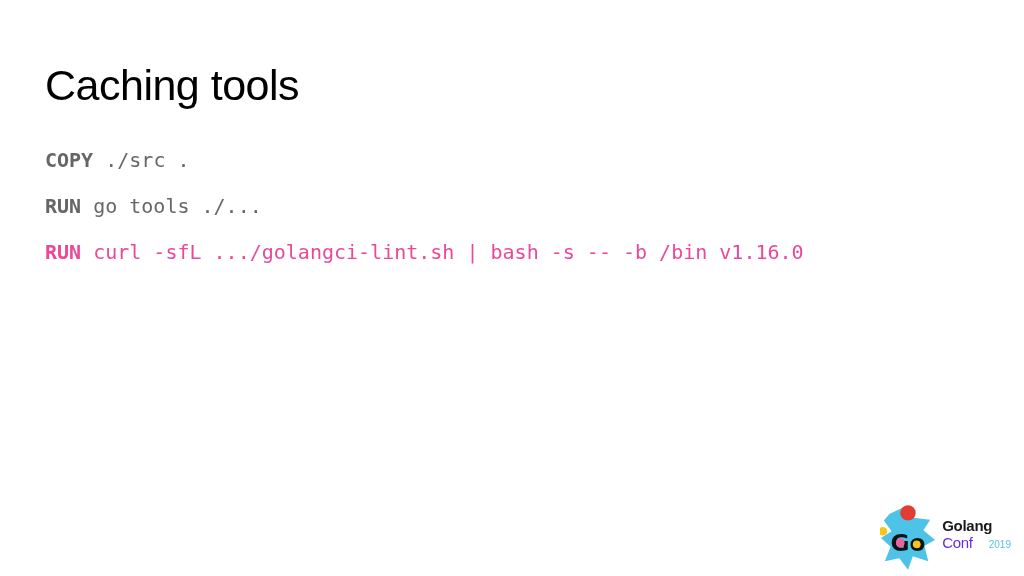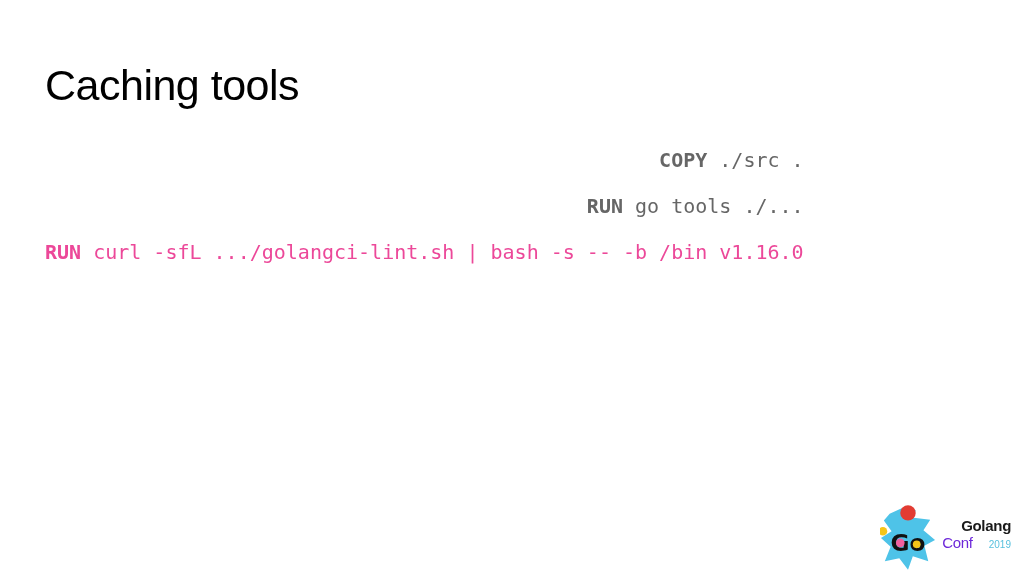--- a/index.html
+++ b/index.html
@@ -4,21 +4,20 @@
 <style>
   * { margin: 0; padding: 0; box-sizing: border-box; }
   html, body { background: #ffffff; }
   .slide {
     position: relative;
     width: 1024px;
     height: 576px;
     background: #ffffff;
     overflow: hidden;
     font-family: "Liberation Sans", sans-serif;
-    text-align: right;
   }
   .slide-title {
     position: absolute;
     left: 45px;
     top: 61px;
     font-size: 43px;
     font-weight: 400;
     color: #000000;
     letter-spacing: -0.5px;
     font-family: "Liberation Sans", sans-serif;

